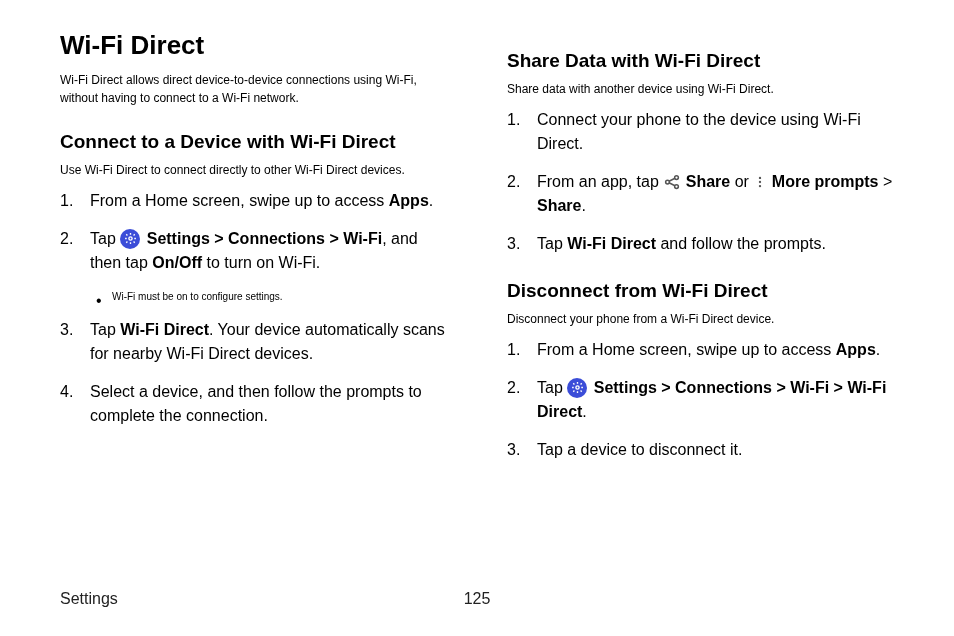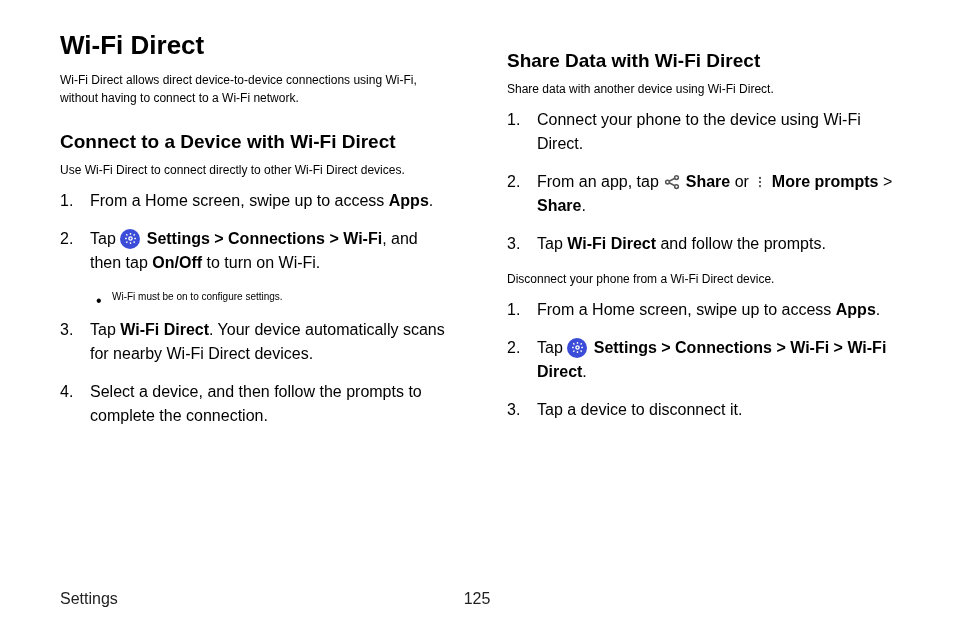--- a/index.html
+++ b/index.html
@@ -177,20 +177,21 @@
               <circle cx="12" cy="19" r="2"></circle>
             </svg>
           </span>
         <span class="b">More prompts</span><span> &gt; </span><span class="b">Share</span><span>.</span>
       </li>
       <li>
         <span>Tap </span><span class="b">Wi-Fi Direct</span><span> and follow the prompts.</span>
       </li>
     </ol>
 
+    <h2>Disconnect from Wi-Fi Direct</h2>
     <p class="intro">Disconnect your phone from a Wi-Fi Direct device.</p>
     <ol>
       <li>
         <span>From a Home screen, swipe up to access </span><span class="b">Apps</span><span>.</span>
       </li>
       <li>
         <span>Tap </span><span class="icon-settings">
             <svg viewBox="0 0 24 24" fill="none" stroke="#fff" stroke-width="2.5">
               <circle cx="12" cy="12" r="3"></circle>
               <path d="M12 2v3M12 19v3M4.2 4.2l2.1 2.1M17.7 17.7l2.1 2.1M2 12h3M19 12h3M4.2 19.8l2.1-2.1M17.7 6.3l2.1-2.1"></path>

